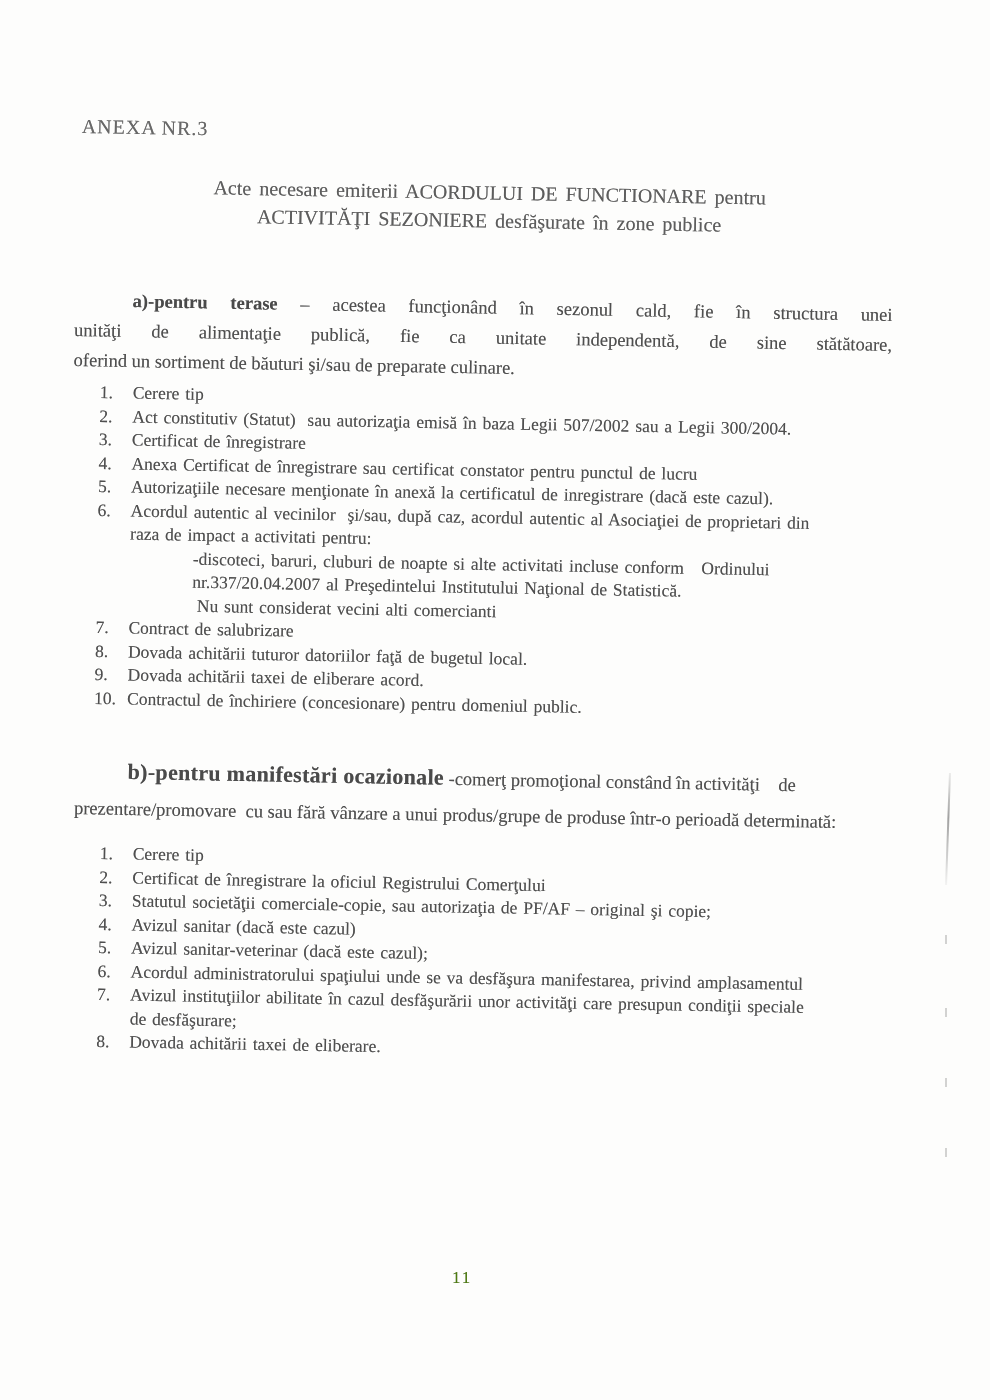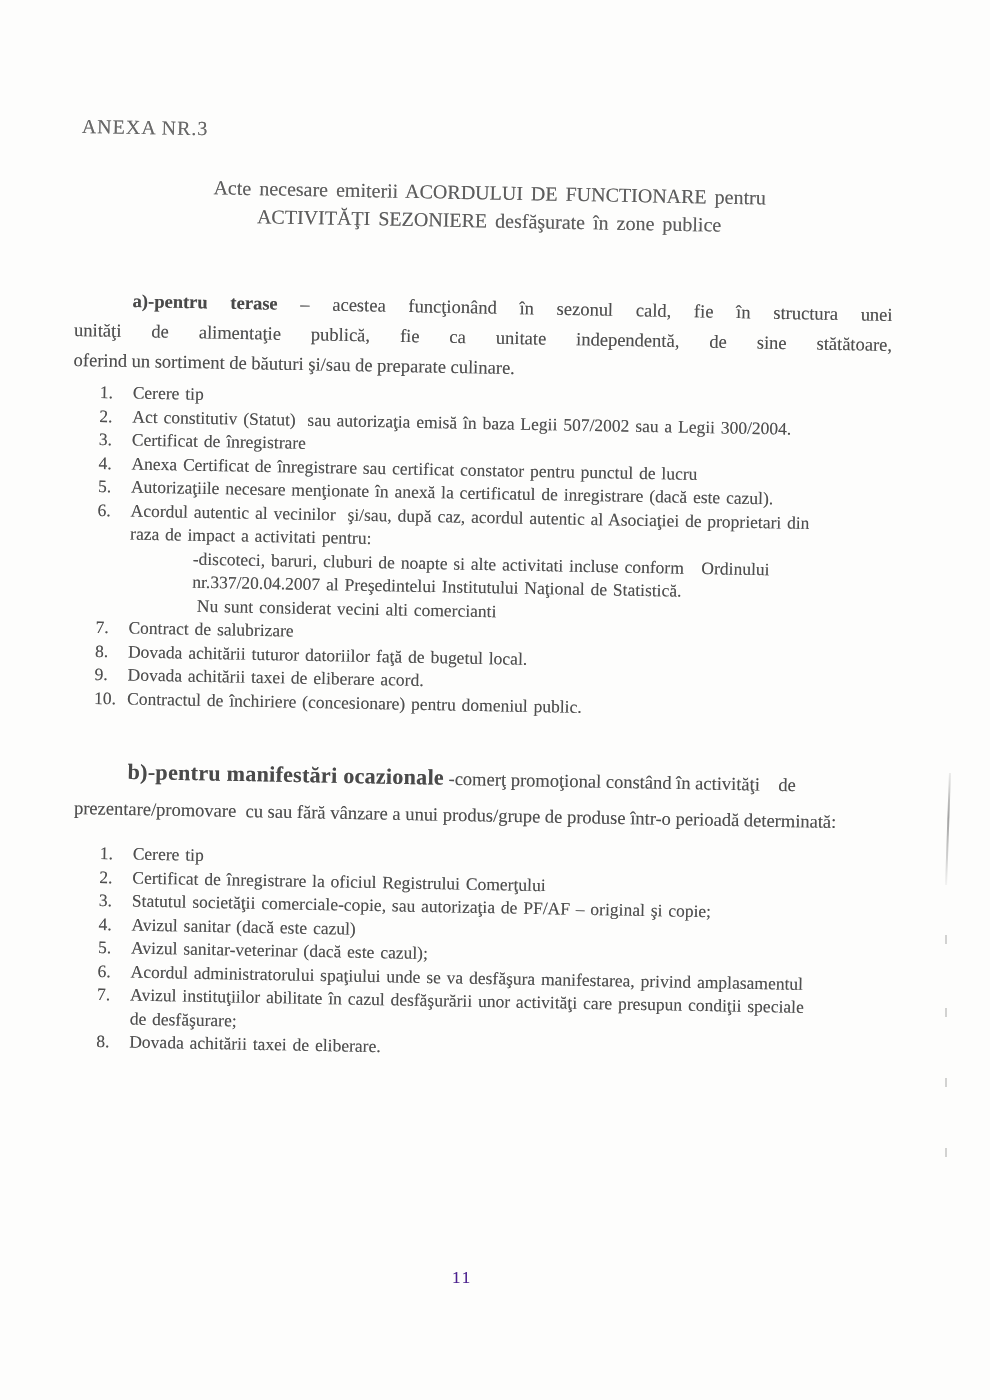--- a/index.html
+++ b/index.html
@@ -23,21 +23,21 @@
   .list-a { left:100px; top:381px; width:810px; }
   .list-b { left:100px; top:842px; width:810px; }
   .row { display:flex; }
   .num { width:33px; flex:0 0 33px; white-space:pre; }
   .txt { flex:1; }
   .note { margin-left:96px; }
   .note-last { margin-left:101px; }
   .head-b { left:75px; top:756px; width:830px; font-size:18.5px; line-height:30px; }
   .hb-line1 { text-indent:53px; margin-bottom:6px; white-space:pre; }
   .hb-bold { font-weight:bold; font-size:22px; color:#4a4a4a; letter-spacing:.3px; }
-  .page-num { left:452px; top:1268px; font-size:17px; color:#4c1d95; letter-spacing:2px; }
+  .page-num { left:452px; top:1268px; font-size:17px; color:#4d7c0f; letter-spacing:2px; }
   .artifact-line {
     left:947px; top:773px; width:2px; height:112px;
     background:linear-gradient(to bottom, rgba(110,110,110,.12), rgba(85,85,85,.55) 40%, rgba(120,120,120,.08));
     transform:rotate(2deg);
   }
   .dash { left:945px; width:1.5px; height:9px; background:rgba(130,130,130,.35); }
   .d1 { top:935px; } .d2 { top:1008px; } .d3 { top:1078px; } .d4 { top:1148px; }
 </style>
 </head>
 <body>

